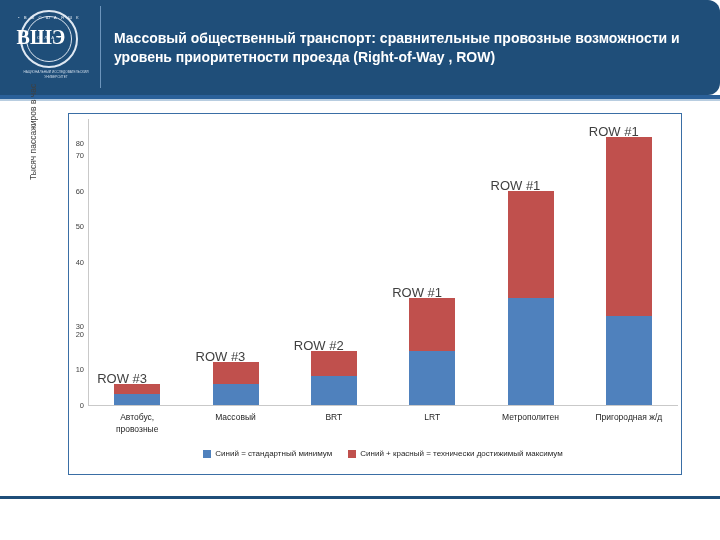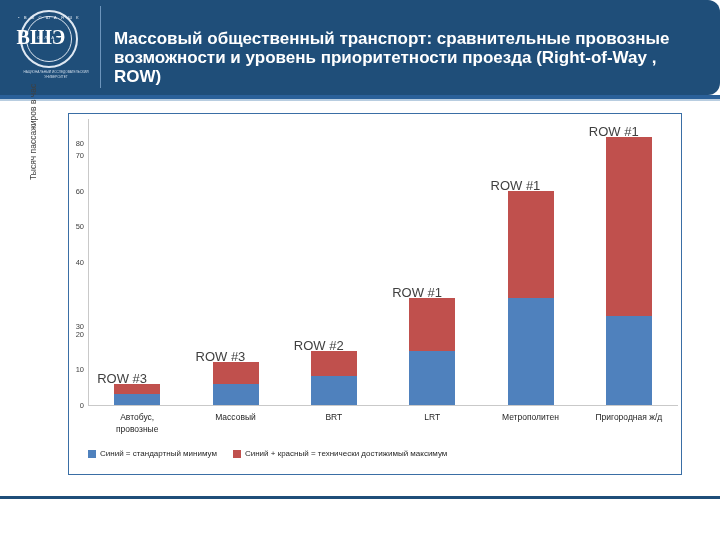--- a/index.html
+++ b/index.html
@@ -47,21 +47,21 @@
     position:absolute;left:6px;top:0px;width:62px;height:20px;
     color:#e9f0f7;font-size:4.4px;letter-spacing:1.4px;
     text-align:center;line-height:20px;
   }
   .logo-sub{
     position:absolute;left:0px;top:62px;width:88px;
     color:#cfdcea;font-size:3.2px;line-height:4.5px;text-align:center;
   }
   .header-title{
     position:absolute;left:114px;top:29px;width:590px;
-    color:#ffffff;font-size:17px;font-weight:bold;line-height:19px;
+    color:#ffffff;font-size:14px;font-weight:bold;line-height:19px;
   }
   .header-rule{
     position:absolute;left:0;top:95px;width:720px;height:4px;
     background:#2a6099;
   }
   .header-rule2{
     position:absolute;left:0;top:99px;width:720px;height:2px;
     background:#b8cde0;
   }
 
@@ -98,21 +98,21 @@
   .bar-label{
     position:absolute;font-size:13px;color:#404040;
     white-space:nowrap;
   }
   .cat-label{
     position:absolute;top:411px;font-size:8.5px;color:#262626;
     text-align:center;line-height:12px;
   }
   .legend{
     position:absolute;left:88px;top:449px;width:590px;
-    display:flex;align-items:center;gap:16px;
+    display:flex;justify-content:center;align-items:center;gap:16px;
     font-size:8px;color:#262626;
   }
   .legend-item{display:flex;align-items:center;gap:4px;}
   .swatch{width:8px;height:8px;display:inline-block;}
 
   
   .footer-rule{
     position:absolute;left:0;top:496px;width:720px;height:3px;background:#1f4e79;
   }
   .footer-band{

